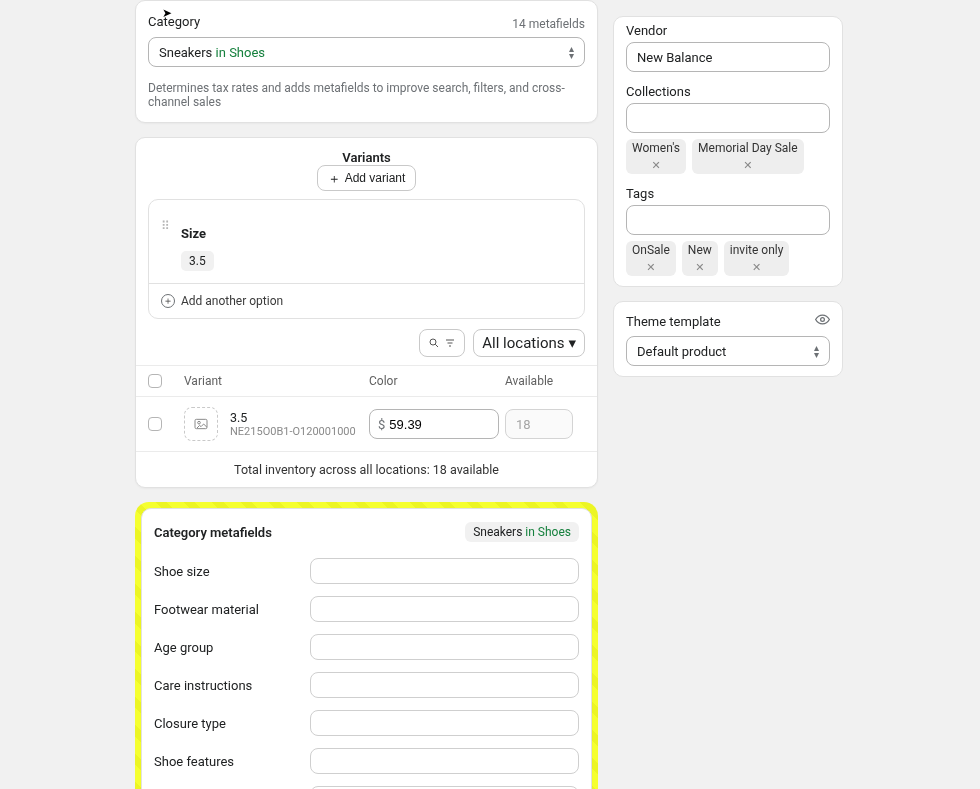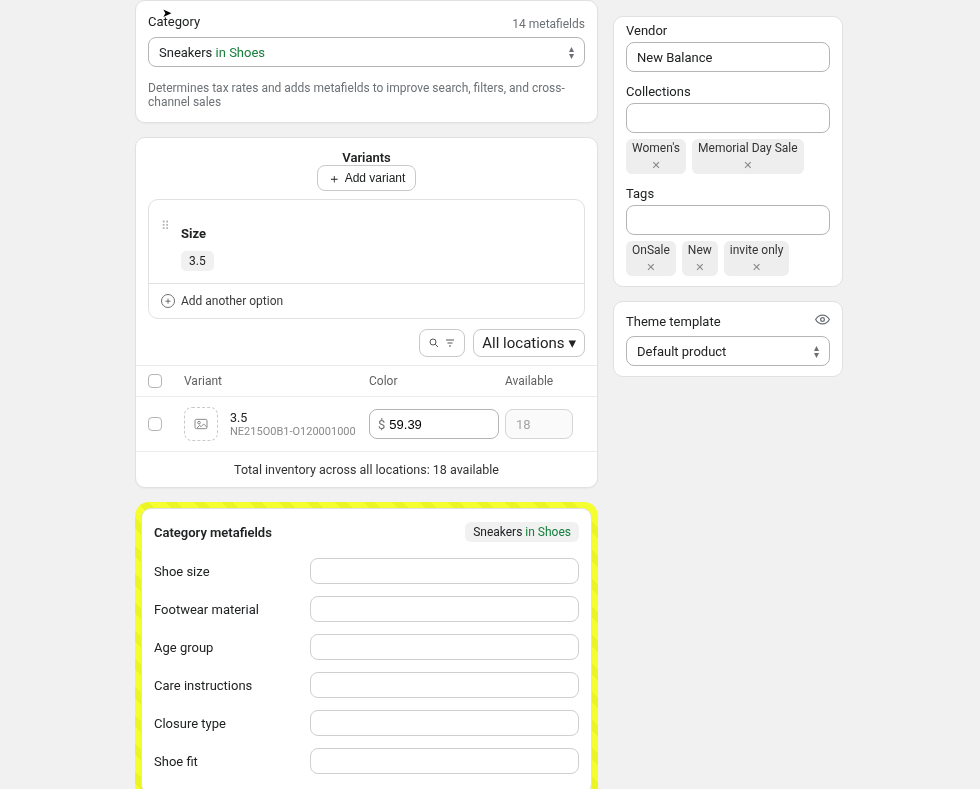--- a/index.html
+++ b/index.html
@@ -394,20 +394,24 @@
             </div>
             <div class="meta-row">
               <div class="lbl">Care instructions</div>
               <div class="meta-input"></div>
             </div>
             <div class="meta-row">
               <div class="lbl">Closure type</div>
               <div class="meta-input"></div>
             </div>
             <div class="meta-row">
+              <div class="lbl">Shoe features</div>
+              <div class="meta-input"></div>
+            </div>
+            <div class="meta-row">
               <div class="lbl">Shoe fit</div>
               <div class="meta-input"></div>
             </div>
           </div>
 
       </div>
     </div>
 
   </div>
 

